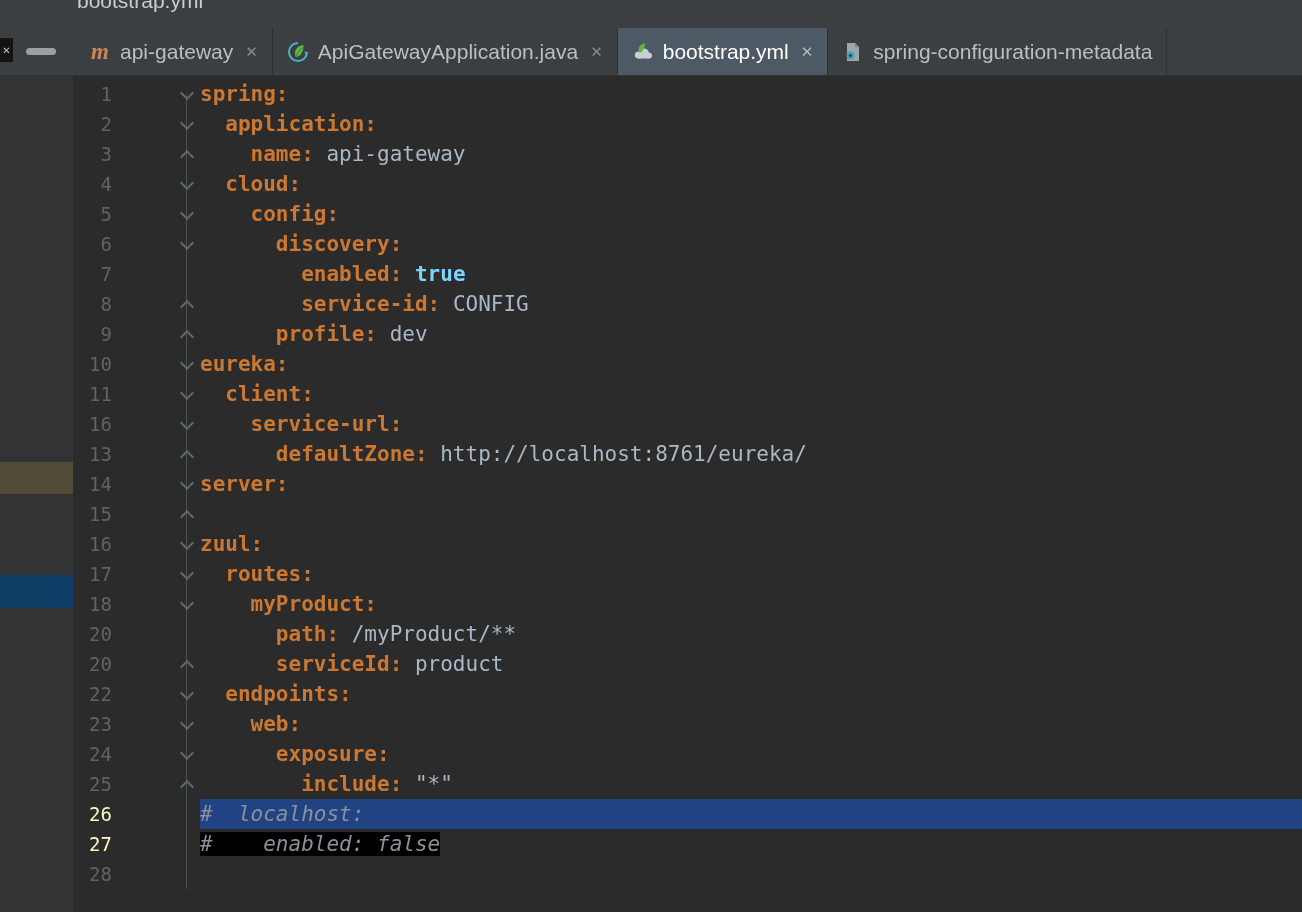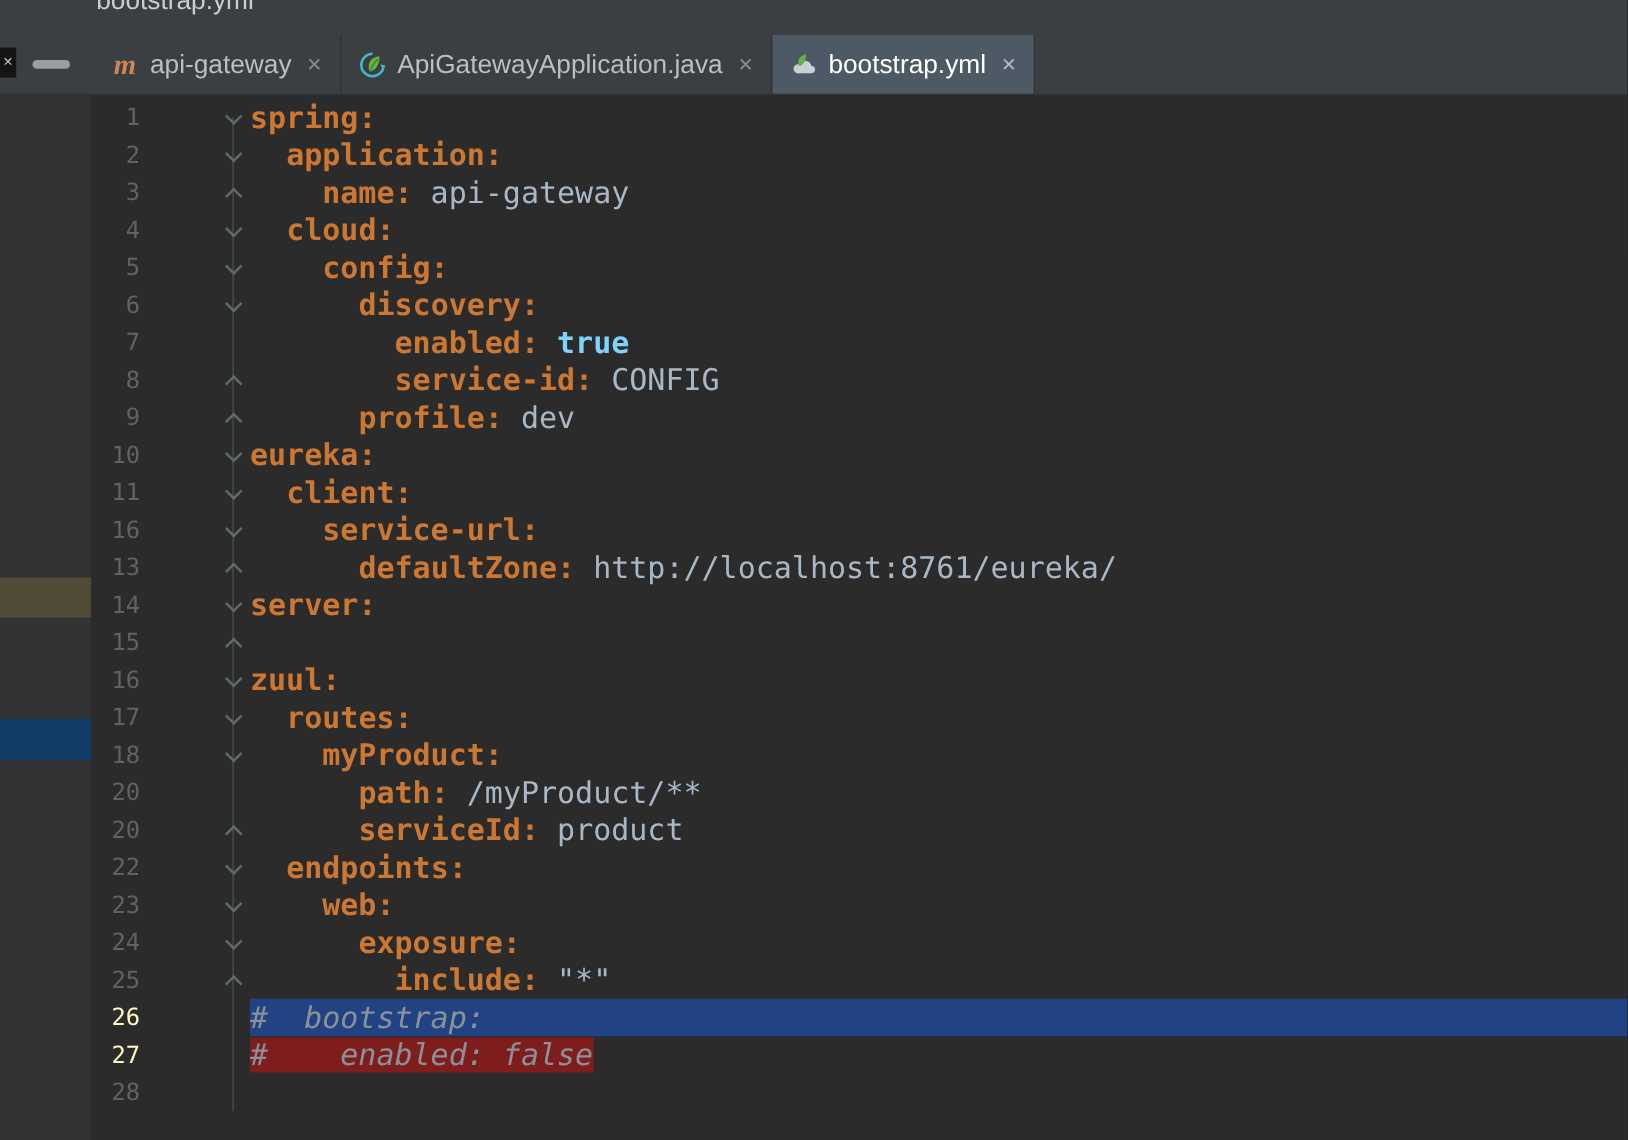--- a/index.html
+++ b/index.html
@@ -30,23 +30,23 @@
   .editor-wrap{flex:1;position:relative;background:#2b2b2b;padding-top:3px;overflow:hidden;}
   .fold-vline{position:absolute;left:113px;top:18px;width:1px;height:795px;background:#4b5254;}
 
   .line{display:flex;height:30px;line-height:30px;font-family:"DejaVu Sans Mono",monospace;}
   .ln{width:57px;flex:none;text-align:right;padding-right:18px;box-sizing:border-box;color:#606366;font-size:19px;}
   .ln.sel-ln{color:#fef9c3;}
   .fold{width:70px;flex:none;position:relative;}
   .fold-marker{position:absolute;left:52px;width:8px;height:8px;border-right:2px solid #5f6b63;border-bottom:2px solid #5f6b63;background:transparent;}
   .fold-marker.down{transform:rotate(45deg);top:9px;}
   .fold-marker.up{transform:rotate(-135deg);top:13px;}
-  .code{flex:1;white-space:pre;font-size:24px;color:#a9b7c6;}
+  .code{flex:1;white-space:pre;font-size:21px;color:#a9b7c6;}
   .code.sel-full{background:#214283;}
-  .sel{background:#7f1d1d;}
+  .sel{background:#000000;}
 
   .tok-key{color:#cc7832;font-weight:700;}
   .tok-val{color:#a9b7c6;}
   .tok-num{color:#6897bb;font-weight:600;}
   .tok-kw{color:#7dd3fc;font-weight:700;}
   .tok-comment{color:#8a9199;font-style:italic;}
   .tok-ws{}
   .maven-m{font-family:"Liberation Serif",serif;font-style:italic;font-weight:700;font-size:23px;color:#cb8656;line-height:22px;}
 </style>
 </head>
@@ -87,20 +87,31 @@
             <ellipse cx="7" cy="14" rx="4.2" ry="3.6" fill="#c7d0d4"></ellipse>
             <ellipse cx="12" cy="12" rx="5" ry="4.4" fill="#c7d0d4"></ellipse>
             <ellipse cx="16.5" cy="14.5" rx="3.5" ry="3" fill="#c7d0d4"></ellipse>
             <rect x="4" y="13" width="15" height="4.5" rx="2.2" fill="#c7d0d4"></rect>
             <path d="M12.8 2.5 C8.8 3 6.3 5.6 6.6 9.6 C6.7 10.6 7 11.4 7.3 11.8 C10.4 11.2 13 7.8 12.8 2.5 Z" fill="#62b543"></path>
           </svg>
         </span>
         <span class="tab-label">bootstrap.yml</span>
         <span class="tab-close">✕</span>
       </div>
+      <div class="tab">
+        <span class="tab-icon">
+          <svg width="22" height="22" viewBox="0 0 22 22">
+            <path d="M5 2 h8 l4 4 v14 h-12 z" fill="#9aa7ad"></path>
+            <path d="M13 2 l4 4 h-4 z" fill="#76838a"></path>
+            <circle cx="8.5" cy="14.5" r="4" fill="#4aa0b5"></circle>
+            <circle cx="8.5" cy="14.5" r="1.6" fill="#2d4149"></circle>
+          </svg>
+        </span>
+        <span class="tab-label">spring-configuration-metadata</span>
+      </div>
     </div>
 </div>
 
 <div class="main">
   <div class="left-panel">
     <div class="band-olive"></div>
     <div class="band-blue"></div>
   </div>
   <div class="editor-wrap">
     <div class="fold-vline"></div>
@@ -264,21 +275,21 @@
         <div class="line">
           <div class="ln">25</div>
           <div class="fold">
             <span class="fold-marker up"></span>
           </div>
           <div class="code"><span class="tok-ws">        </span><span class="tok-key">include:</span><span class="tok-val"> "*"</span></div>
         </div>
         <div class="line">
           <div class="ln sel-ln">26</div>
           <div class="fold"></div>
-          <div class="code sel-full"><span class="tok-comment">#  bootstrap:</span></div>
+          <div class="code sel-full"><span class="tok-comment">#  localhost:</span></div>
         </div>
         <div class="line">
           <div class="ln sel-ln">27</div>
           <div class="fold"></div>
           <div class="code"><span class="sel"><span class="tok-comment">#    enabled: false</span></span></div>
         </div>
         <div class="line">
           <div class="ln">28</div>
           <div class="fold"></div>
           <div class="code"></div>

